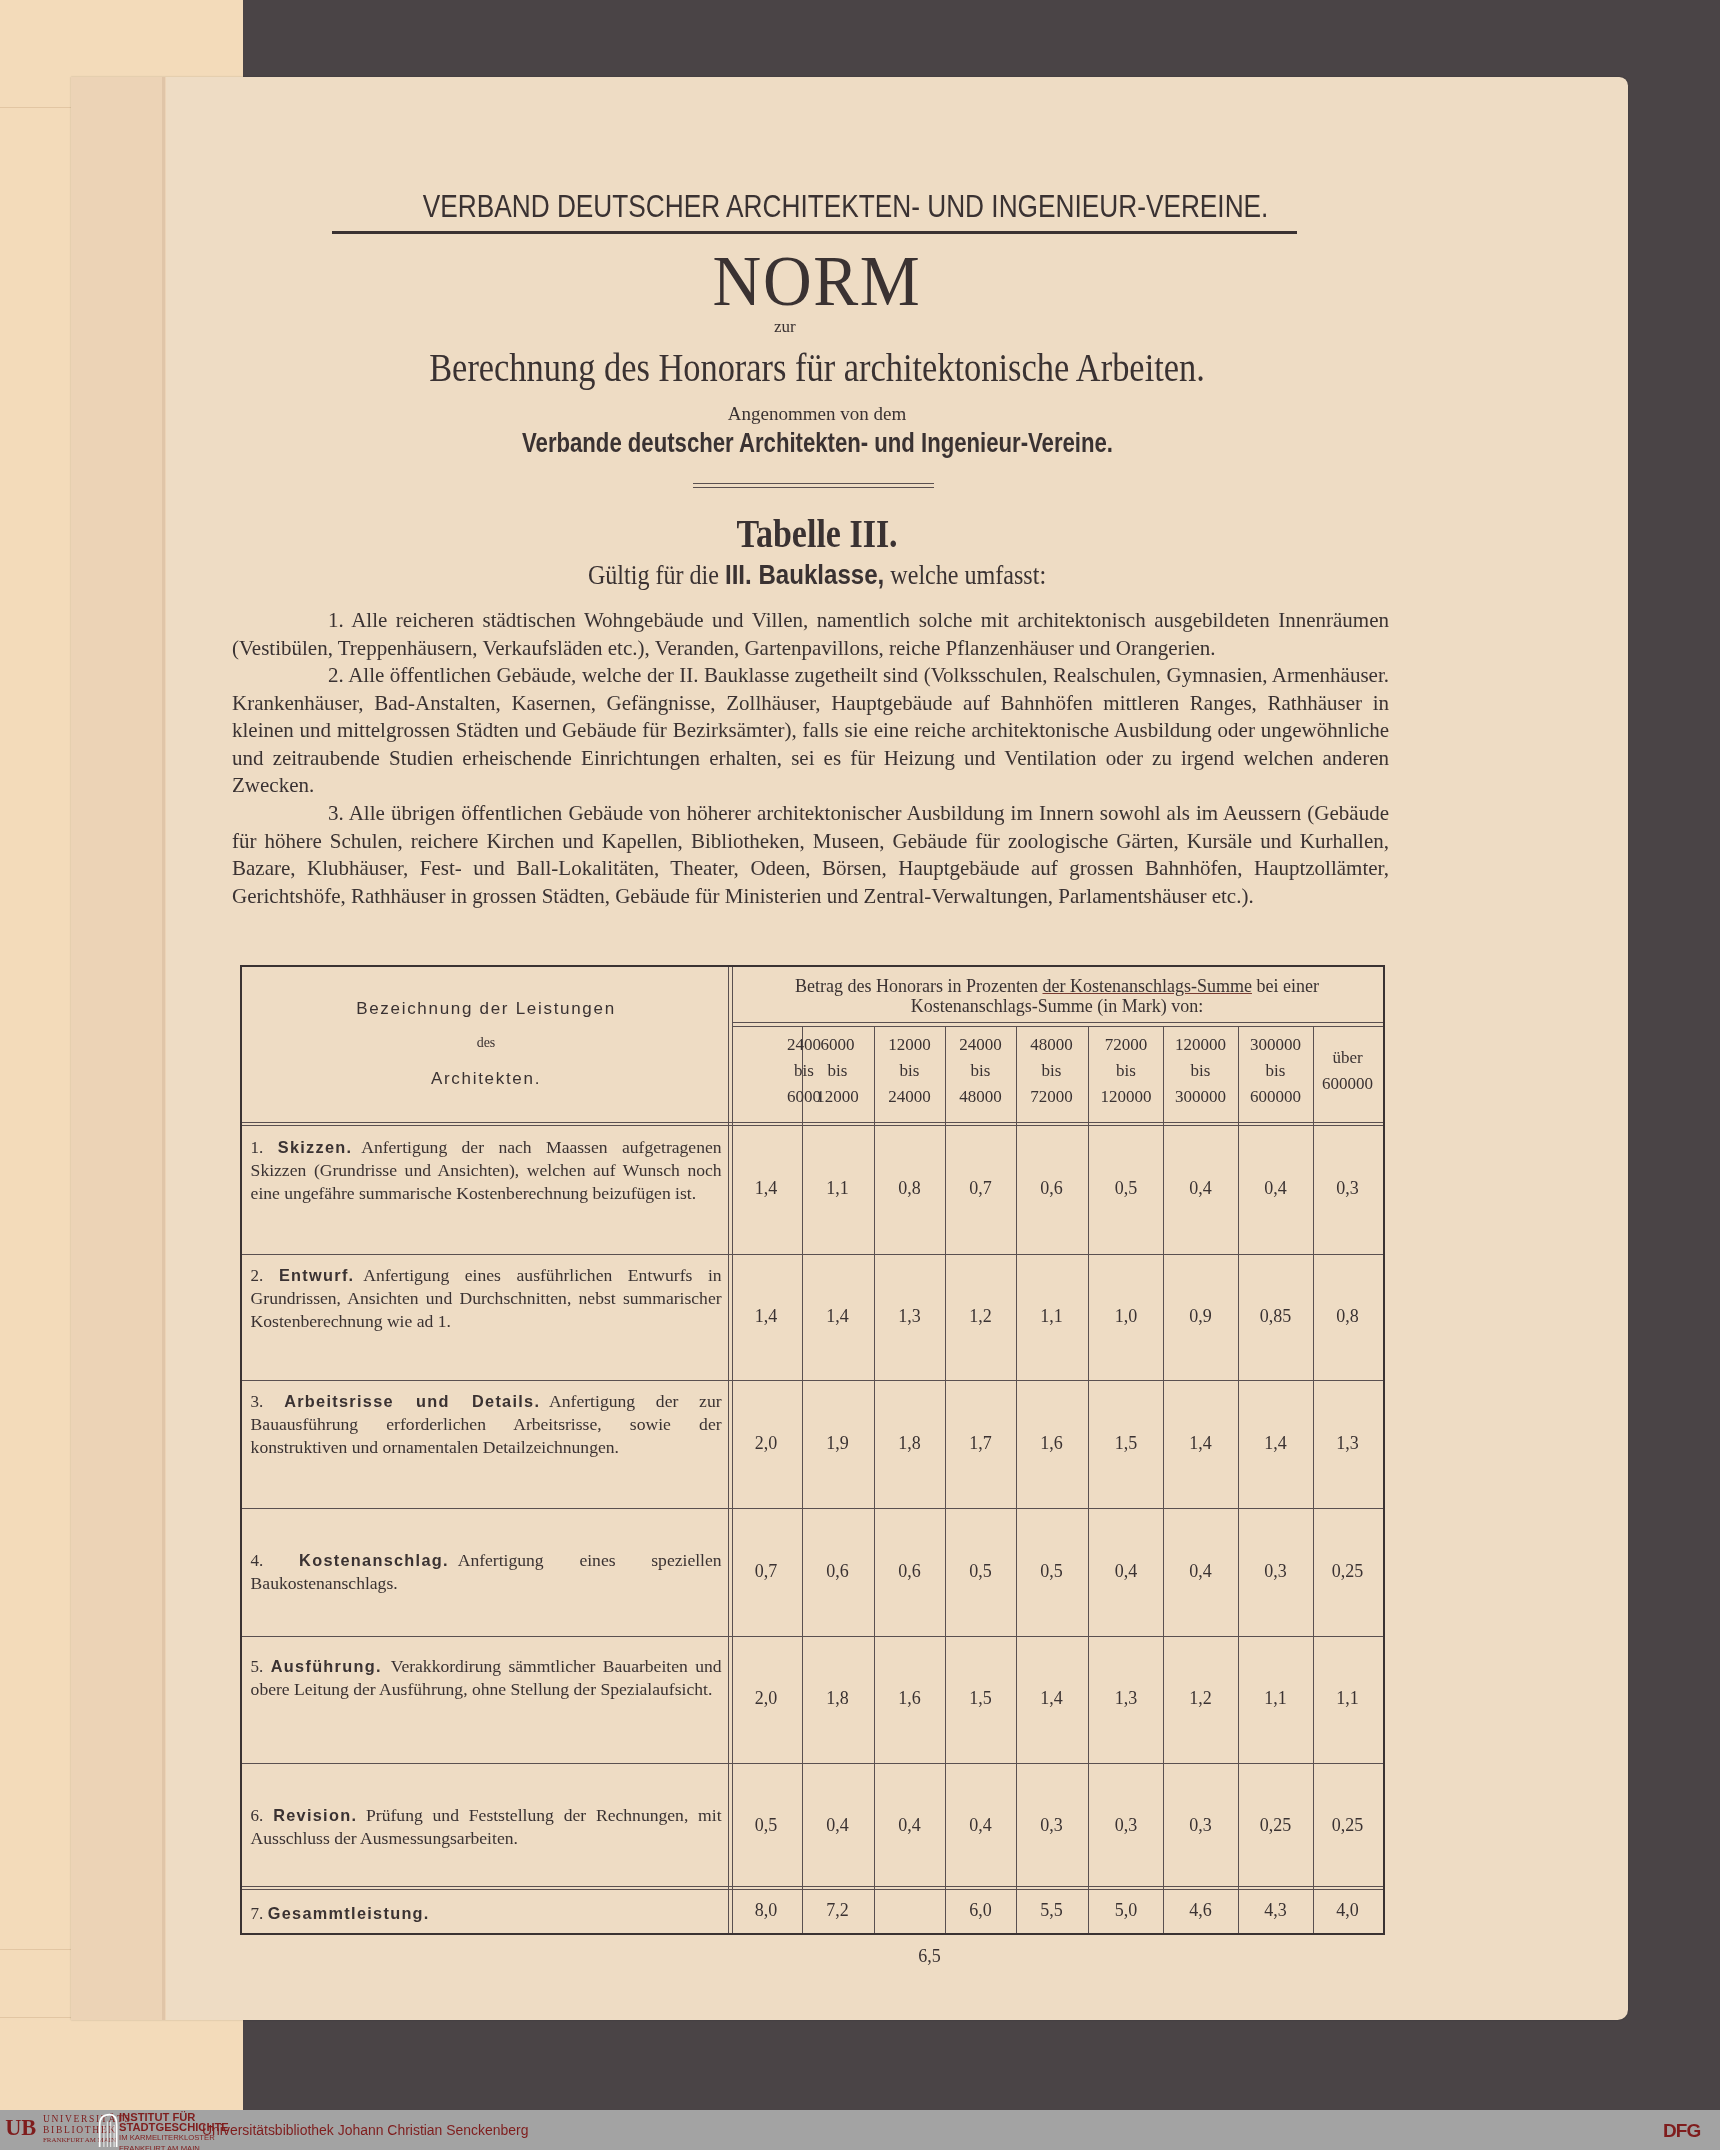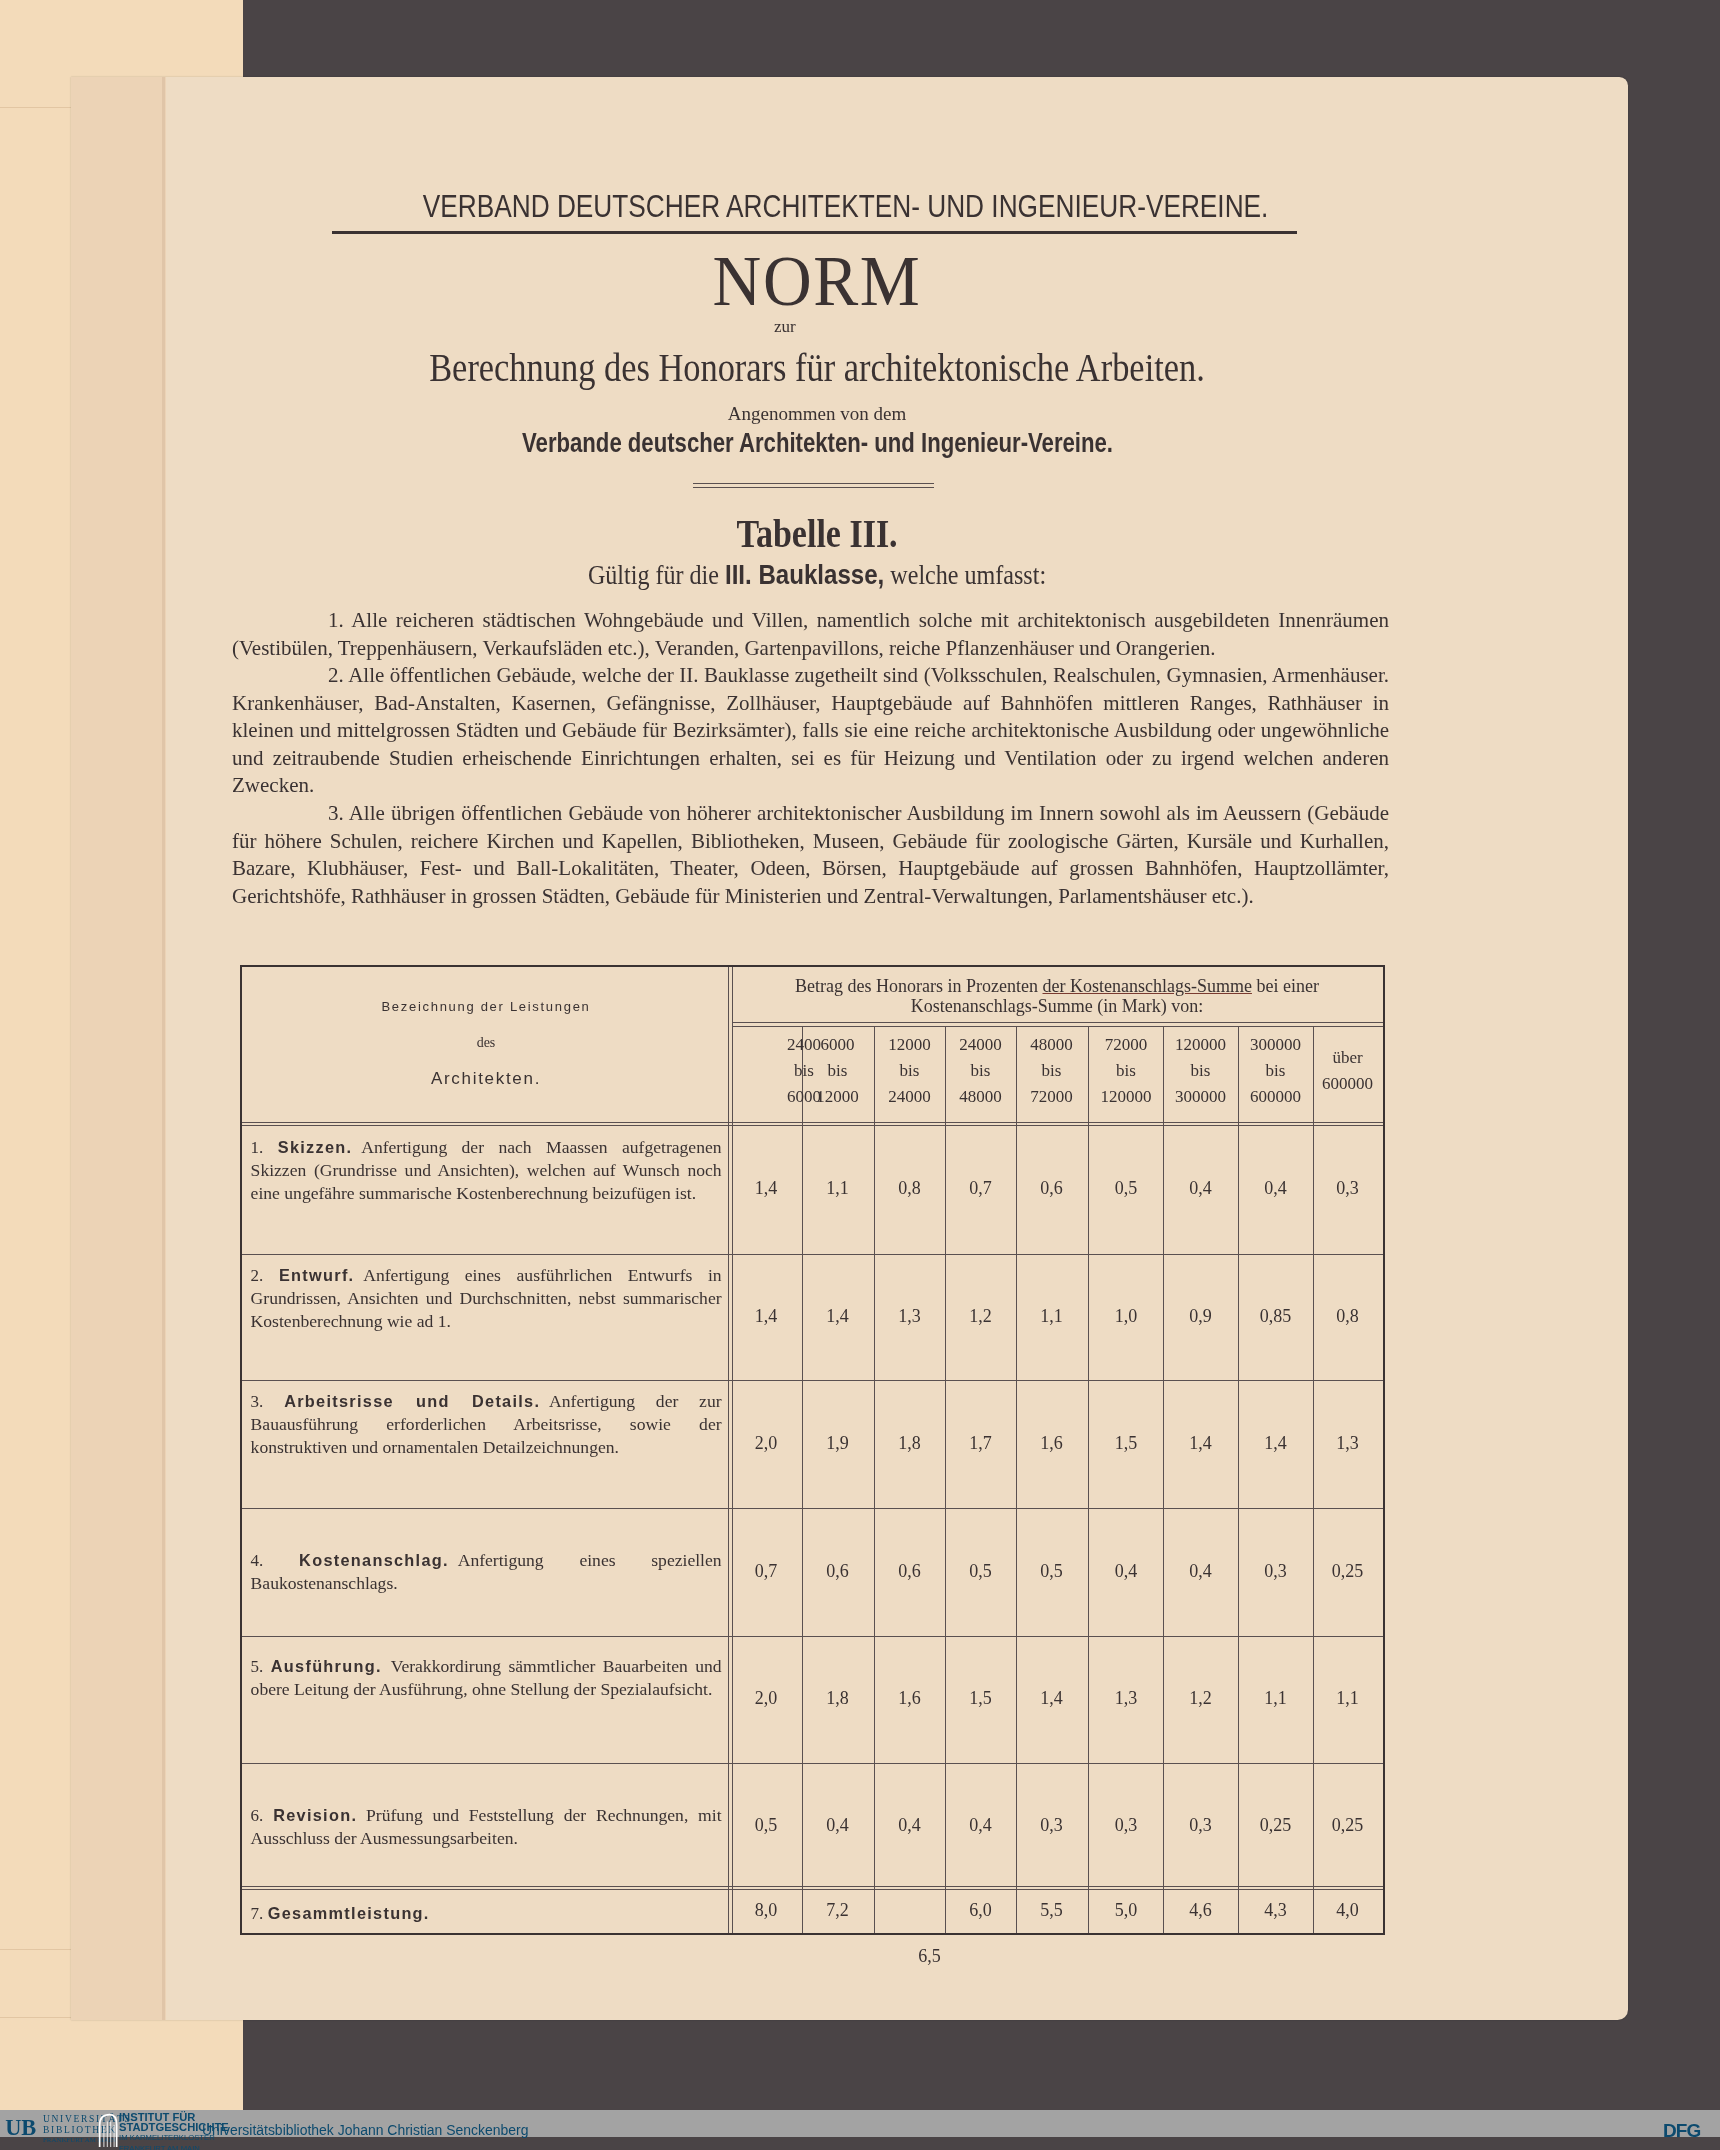--- a/index.html
+++ b/index.html
@@ -26,32 +26,32 @@
   .gueltig b { font-family:"Liberation Sans",sans-serif; }
 
   .para { position:absolute; left:232px; width:1157px; font-size:21px; line-height:27.5px; text-align:justify; }
   .para .ind { display:inline-block; width:96px; }
   .p1 { top:607px; } .p2 { top:662px; } .p3 { top:800px; }
 
   .tbl { position:absolute; left:240px; top:965px; width:1145px; height:970px; border:2.6px solid #3a3232; box-sizing:border-box; }
   .tbl .vline { position:absolute; top:0; bottom:0; width:0.9px; background:#5a5050; }
   .tbl .hline { position:absolute; height:0.9px; background:#5a5050; }
   .hdr-left { position:absolute; left:0; top:0; width:488px; height:158px; text-align:center; }
-  .hdr-left .l1 { position:absolute; top:32px; width:100%; font-family:"Liberation Sans",sans-serif; font-size:13px; letter-spacing:1.7px;text-align:center; }
+  .hdr-left .l1 { position:absolute; top:32px; width:100%; font-family:"Liberation Sans",sans-serif; font-size:17px; letter-spacing:1.7px;text-align:center; }
   .hdr-left .l2 { position:absolute; top:68px; width:100%; font-size:14px; }
   .hdr-left .l3 { position:absolute; top:102px; width:100%; font-family:"Liberation Sans",sans-serif; font-size:17px; letter-spacing:1.7px; }
   .hdr-right { position:absolute; left:489px; top:0; right:0; height:52px; text-align:center; font-size:18px; line-height:20.6px; padding-top:8.6px; }
   .hdr-right u { text-decoration-color:#7a3b30; }
   .range { position:absolute; top:65px; height:86px; text-align:center; font-size:17px; line-height:26px; }
   .rowdesc { position:absolute; left:8.6px; width:471px; font-size:17.6px; line-height:22.4px; text-align:justify; }
   .rowdesc .num { font-size:17px; }
   .rowdesc b { font-family:"Liberation Sans",sans-serif; font-weight:bold; letter-spacing:1.3px; font-size:16.3px; }
   .cell { position:absolute; text-align:center; font-size:18px; }
 
-  .footer { position:absolute; left:0; top:2110px; width:1721px; height:27px; background:#a3a3a3; color:#0c4a6e; }
+  .footer { position:absolute; left:0; top:2110px; width:1721px; height:40px; background:#a3a3a3; color:#7f1d1d; }
   .footer .ub { position:absolute; left:5.2px; top:5.2px; font-family:"Liberation Serif",serif; font-size:22.4px; font-weight:bold; }
   .footer .ubtext { position:absolute; left:43px; top:4.3px; font-family:"Liberation Serif",serif; font-size:9.5px; line-height:10.3px; letter-spacing:1.7px; }
   .footer .isg-icon { position:absolute; left:96px; top:3.4px; width:43px; height:34px; }
   .footer .isg { position:absolute; left:119px; top:3.4px; font-family:"Liberation Sans",sans-serif; font-size:9.5px; line-height:9.5px; }
   .footer .isg b { font-size:11.2px; }
   .footer .lib { position:absolute; left:202px; top:11.2px; font-family:"Liberation Sans",sans-serif; font-size:15.5px; transform:scaleX(.9); transform-origin:left; }
   .footer .dfg { position:absolute; right:20.6px; top:9.5px; font-family:"Liberation Sans",sans-serif; font-weight:bold; font-size:19px; letter-spacing:-0.9px; }
 </style>
 </head>
 <body>

